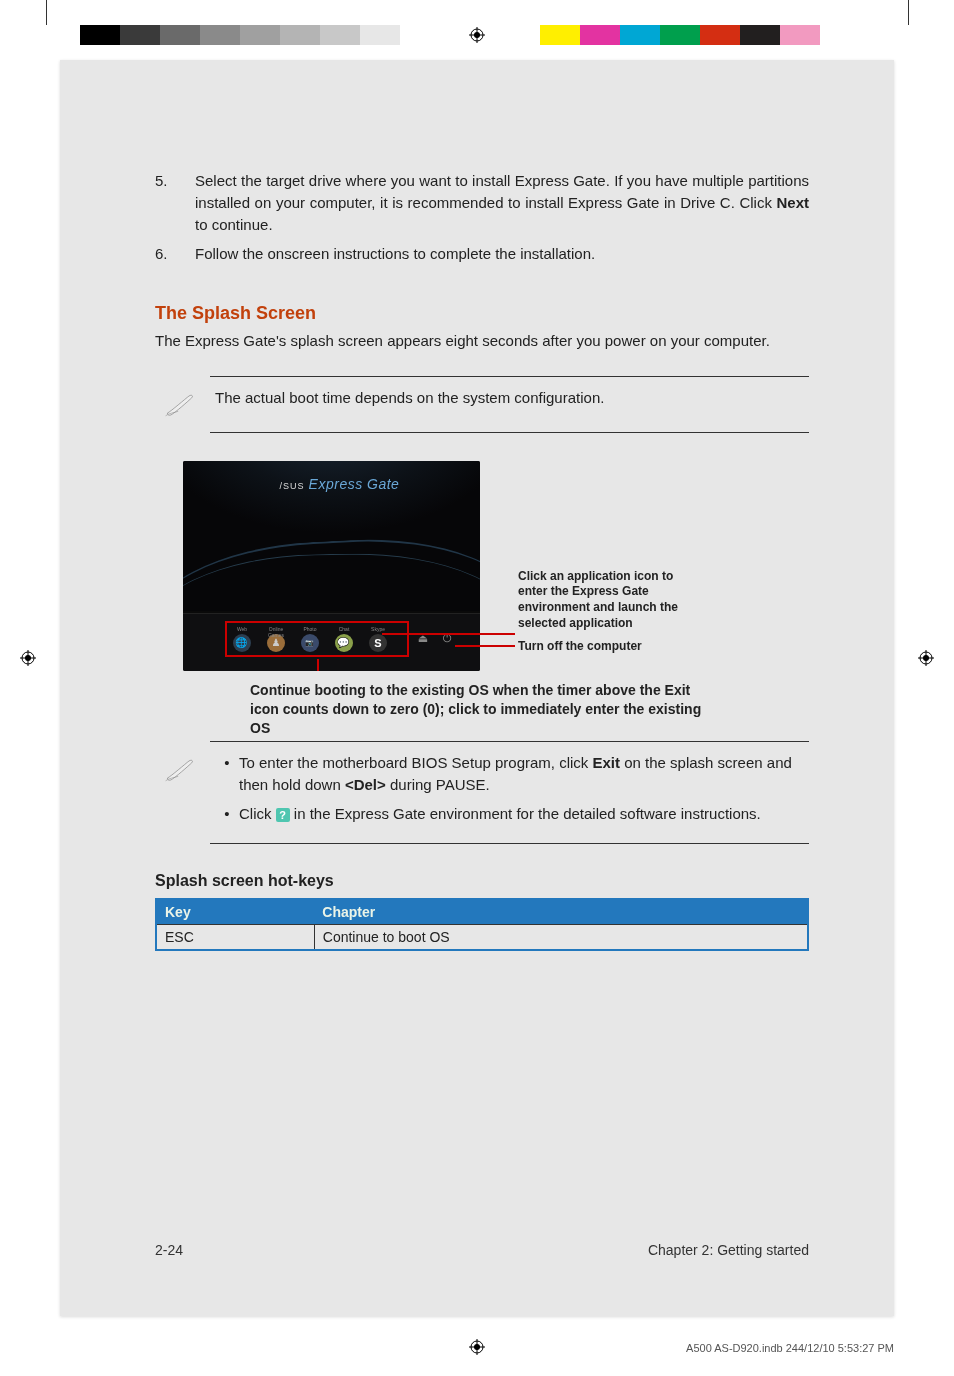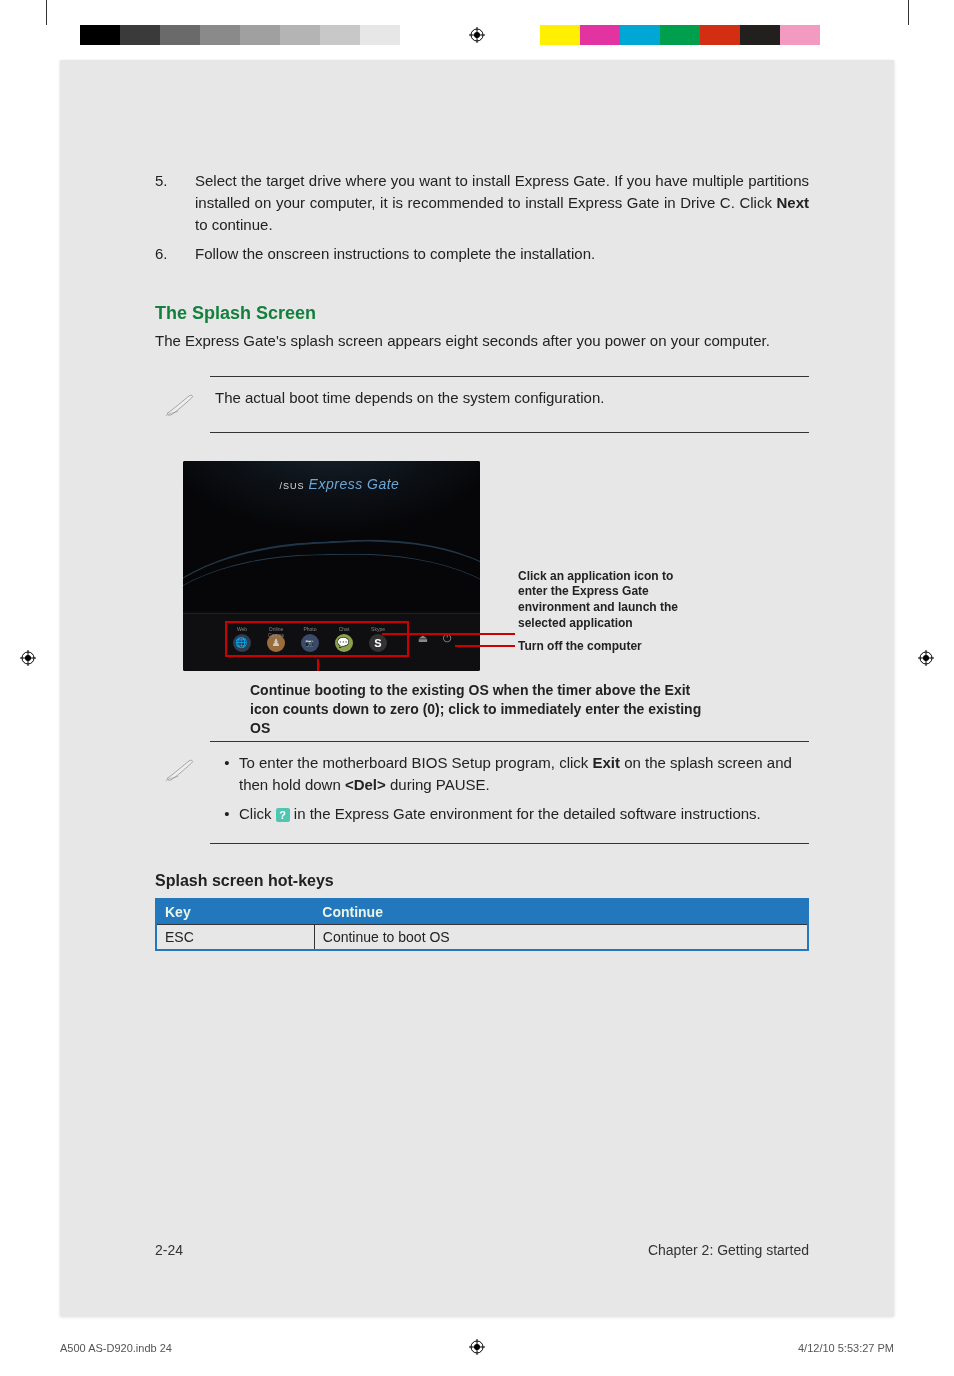--- a/index.html
+++ b/index.html
@@ -24,21 +24,21 @@
     left: 60px;
     width: 834px;
     height: 1256px;
     background: #e7e7e7;
     box-shadow: 0 1px 3px rgba(0,0,0,0.15);
     padding: 110px 85px 50px 95px;
   }
   .ol-item { display: flex; margin-bottom: 8px; line-height: 1.45; }
   .ol-num { width: 40px; flex-shrink: 0; }
   .ol-text { flex: 1; text-align: justify; }
-  .h2 { font-size: 18px; font-weight: bold; margin-top: 38px; margin-bottom: 6px; color: #15803d; }
+  .h2 { font-size: 18px; font-weight: bold; margin-top: 38px; margin-bottom: 6px; color: #c2410c; }
   .p { line-height: 1.45; text-align: justify; }
   .note-block { margin-top: 24px; }
   .note-rule { border: none; border-top: 1px solid #333; margin-left: 55px; }
   .note-row { display: flex; align-items: flex-start; padding: 10px 0 10px 0; }
   .note-icon { width: 50px; flex-shrink: 0; padding-top: 4px; text-align:center;}
   .note-text { flex: 1; line-height: 1.45; padding-left: 10px; }
   .note-text ul { list-style: none; padding-left: 0; }
   .note-text li { display: flex; margin-bottom: 8px; }
   .note-text li .bullet { width: 24px; flex-shrink: 0; text-align:center; }
   .note-text li .txt { flex: 1; }
@@ -84,21 +84,21 @@
   .callout-text { position:absolute; font-size:12px; font-weight:bold; line-height:1.3; }
   .figure-caption { position:absolute; left:95px; top:220px; font-size:14px; font-weight:bold; width:470px; line-height:1.35;}
   .h3 { font-size: 16px; font-weight: bold; margin-top: 28px; margin-bottom: 8px; }
   table.hotkeys { width: 100%; border-collapse: collapse; margin-top:6px; border:2px solid #2378bd;}
   table.hotkeys th { background:#2378bd; color:#eaf4e8; font-weight:bold; text-align:left;
     padding:4px 8px; font-size:14px;}
   table.hotkeys td { border:1px solid #333; padding:4px 8px; font-size:14px; background:#e7e7e7;}
   .footer { position:absolute; bottom:58px; left:95px; right:85px; display:flex;
     justify-content:space-between; font-size:14px; color:#333;}
   .indb { position:absolute; left:60px; bottom:22px; right:60px; display:flex;
-    justify-content:space-between; font-size:11px; color:#555; align-items:center;gap:21px;}
+    justify-content:flex-end; font-size:11px; color:#555; align-items:center;}
   .indb-center { position:absolute; left:50%; bottom:18px; transform:translateX(-50%);}
   svg.pen { width:36px; height:28px; }
   svg.reg { width:16px; height:16px; }
   .help-icon { display:inline-block; width:14px; height:14px; background:#4fc6b0;
     color:#fff; font-size:11px; font-weight:bold; text-align:center; line-height:14px;
     border-radius:2px; vertical-align:middle;}
 </style>
 </head>
 <body>
 
@@ -253,21 +253,21 @@
       </div>
     </div>
     <hr class="note-rule">
   </div>
 
   <div class="h3">Splash screen hot-keys</div>
   <table class="hotkeys">
     <thead>
         <tr>
       <th>Key</th>
-      <th>Continue</th>
+      <th>Chapter</th>
     </tr>
       </thead>
     <tbody>
       <tr>
         <td>ESC</td>
         <td>Continue to boot OS</td>
       </tr>
     </tbody>
   </table>
 

